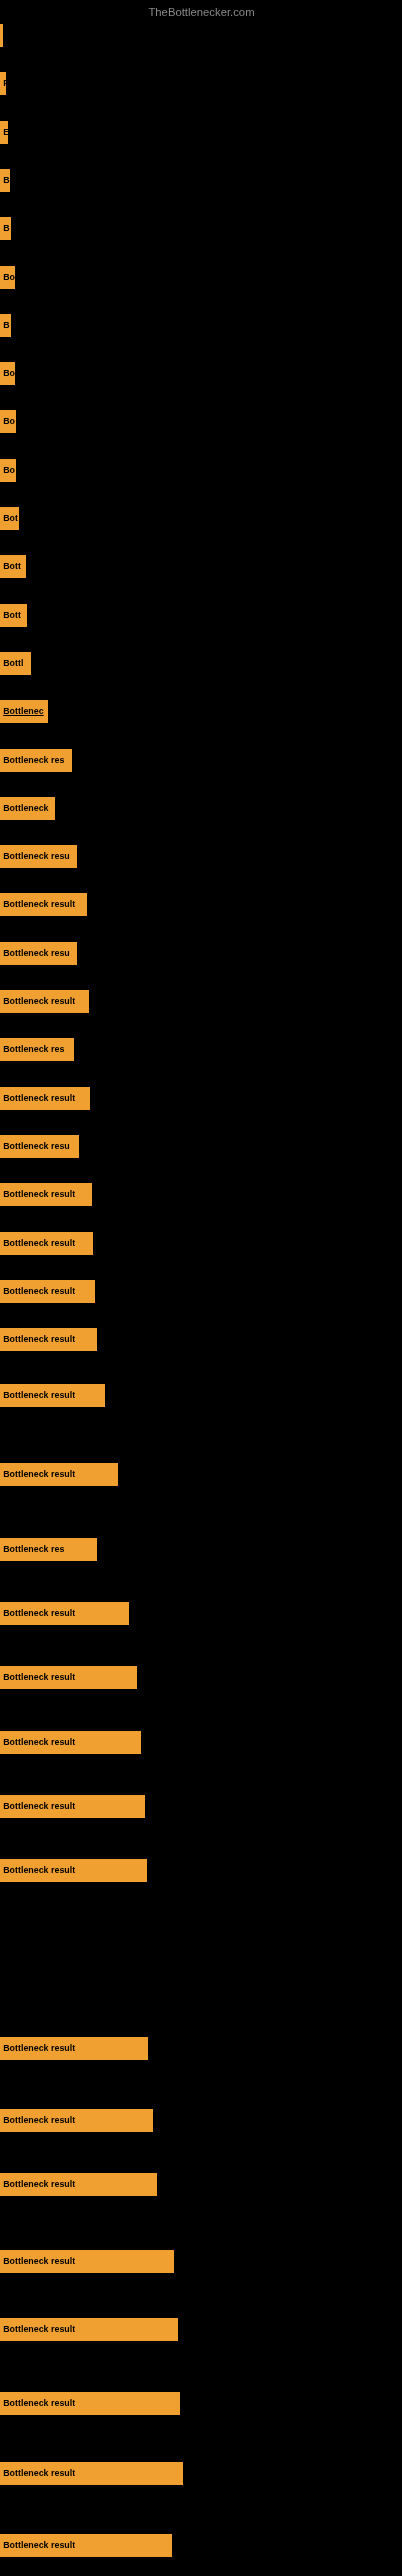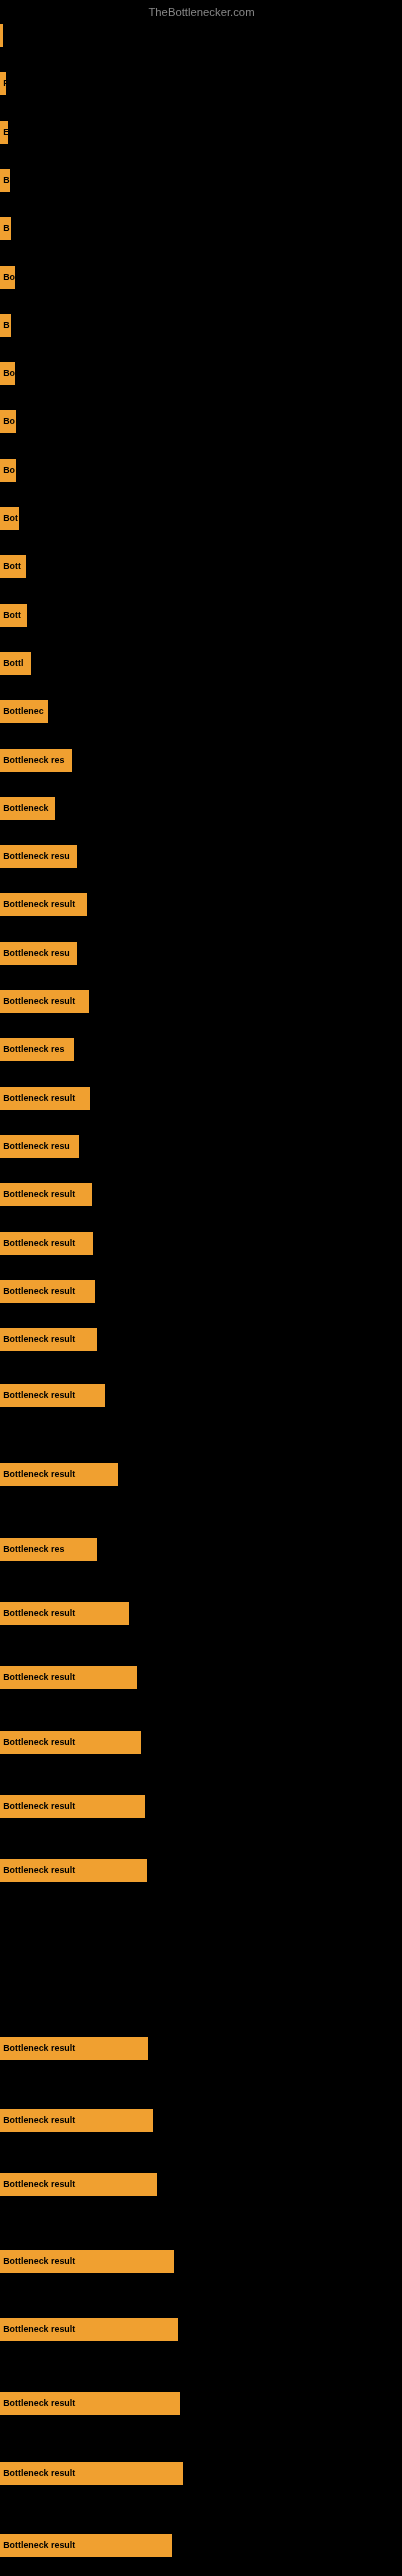--- a/index.html
+++ b/index.html
@@ -91,21 +91,21 @@
     <div class="bar-row" style="position: absolute; top: 531px; left: 0px; width: 100%;">
       <div class="bar" style="width: 26px; min-width: 26px;">Bott</div>
     </div>
     <div class="bar-row" style="position: absolute; top: 580px; left: 0px; width: 100%;">
       <div class="bar" style="width: 27px; min-width: 27px;">Bott</div>
     </div>
     <div class="bar-row" style="position: absolute; top: 628px; left: 0px; width: 100%;">
       <div class="bar" style="width: 31px; min-width: 31px;">Bottl</div>
     </div>
     <div class="bar-row" style="position: absolute; top: 676px; left: 0px; width: 100%;">
-      <div class="bar" style="width: 48px; min-width: 48px;">Bottlenec</div>
+      <div class="bar" style="width: 48px; min-width: 48px; text-decoration: underline;">Bottlenec</div>
     </div>
     <div class="bar-row" style="position: absolute; top: 725px; left: 0px; width: 100%;">
       <div class="bar" style="width: 72px; min-width: 72px;">Bottleneck res</div>
     </div>
     <div class="bar-row" style="position: absolute; top: 773px; left: 0px; width: 100%;">
       <div class="bar" style="width: 55px; min-width: 55px;">Bottleneck</div>
     </div>
     <div class="bar-row" style="position: absolute; top: 821px; left: 0px; width: 100%;">
       <div class="bar" style="width: 77px; min-width: 77px;">Bottleneck resu</div>
     </div>

